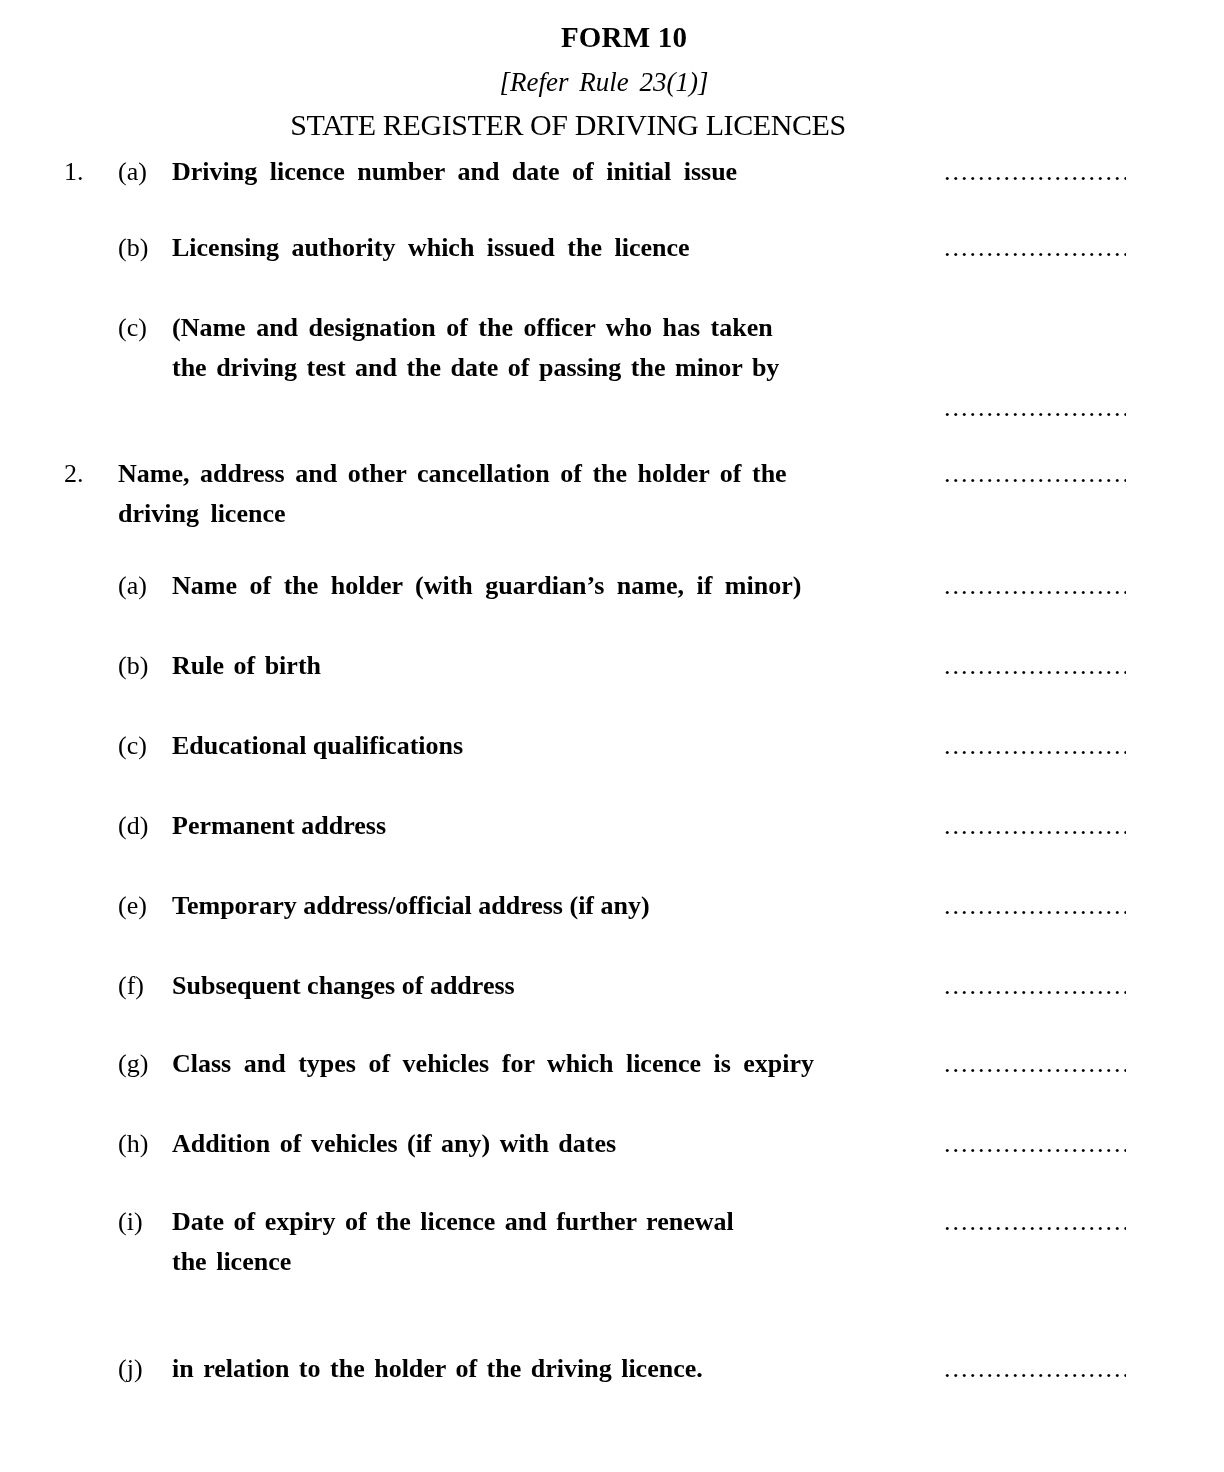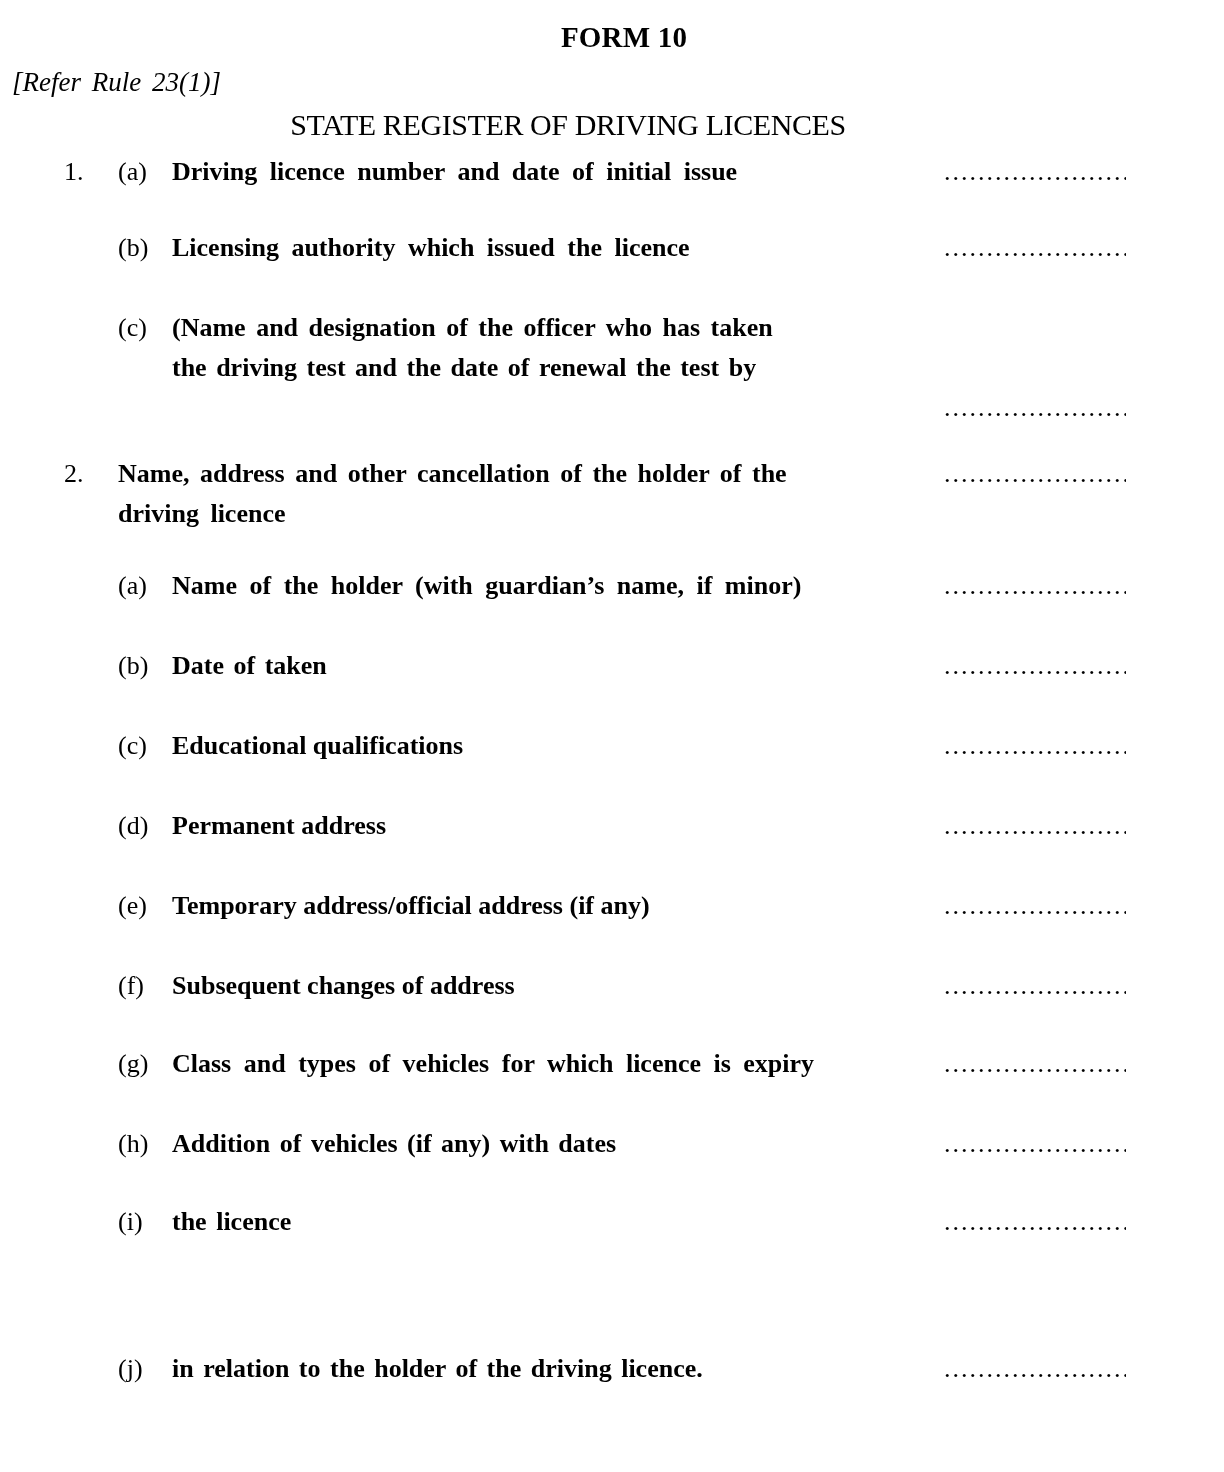--- a/index.html
+++ b/index.html
@@ -31,22 +31,23 @@
     width: 1224px;
     text-align: center;
     font-size: 29px;
     font-weight: bold;
     letter-spacing: 0.2px;
     line-height: 1.1;
   }
   .hdr-rule {
     position: absolute;
     top: 68px;
-    left: 12px;
+    left: 4px;
     width: 1200px;
+    text-align: center;
     font-size: 27px;
     font-style: italic;
     word-spacing: 4px;
     line-height: 1.1;
   }
   .hdr-title {
     position: absolute;
     top: 108px;
     left: 0;
     width: 1136px;
@@ -141,21 +142,21 @@
       <span class="line loose">Licensing authority which issued the licence</span>
     </div>
     <div class="dots">...........................</div>
   </div>
 
   <div class="row" style="top:308px">
     <div class="num"></div>
     <div class="lbl">(c)</div>
     <div class="txt" style="width:700px">
       <span class="line" style="word-spacing:4px">(Name and designation of the officer who has taken</span>
-      <span class="line" style="word-spacing:3px">the driving test and the date of renewal the test by</span>
+      <span class="line" style="word-spacing:3px">the driving test and the date of passing the minor by</span>
     </div>
     <div class="dots" style="top:80px">...........................</div>
   </div>
 
   <div class="row" style="top:454px">
     <div class="num">2.</div>
     <div class="txt-l2" style="width:755px">
       <span class="line" style="word-spacing:4px">Name, address and other cancellation of the holder of the</span>
       <span class="line" style="word-spacing:5px">driving licence</span>
     </div>
@@ -166,21 +167,21 @@
     <div class="lbl">(a)</div>
     <div class="txt">
       <span class="line loose">Name of the holder (with guardian’s name, if minor)</span>
     </div>
     <div class="dots">...........................</div>
   </div>
 
   <div class="row" style="top:646px">
     <div class="lbl">(b)</div>
     <div class="txt">
-      <span class="line loose2">Date of taken</span>
+      <span class="line loose2">Rule of birth</span>
     </div>
     <div class="dots">...........................</div>
   </div>
 
   <div class="row" style="top:726px">
     <div class="lbl">(c)</div>
     <div class="txt">
       <span class="line">Educational  qualifications</span>
     </div>
     <div class="dots">...........................</div>
@@ -222,20 +223,21 @@
     <div class="lbl">(h)</div>
     <div class="txt">
       <span class="line loose2">Addition of vehicles (if any) with dates</span>
     </div>
     <div class="dots">...........................</div>
   </div>
 
   <div class="row" style="top:1202px">
     <div class="lbl">(i)</div>
     <div class="txt" style="width:690px">
+      <span class="line" style="word-spacing:3px">Date of expiry of the licence and further renewal</span>
       <span class="line" style="word-spacing:3px">the licence</span>
     </div>
     <div class="dots">...........................</div>
   </div>
 
   <div class="row" style="top:1349px">
     <div class="lbl">(j)</div>
     <div class="txt" style="width:700px">
       <span class="line" style="word-spacing:3px">in relation to the holder of the driving licence.</span>
     </div>

